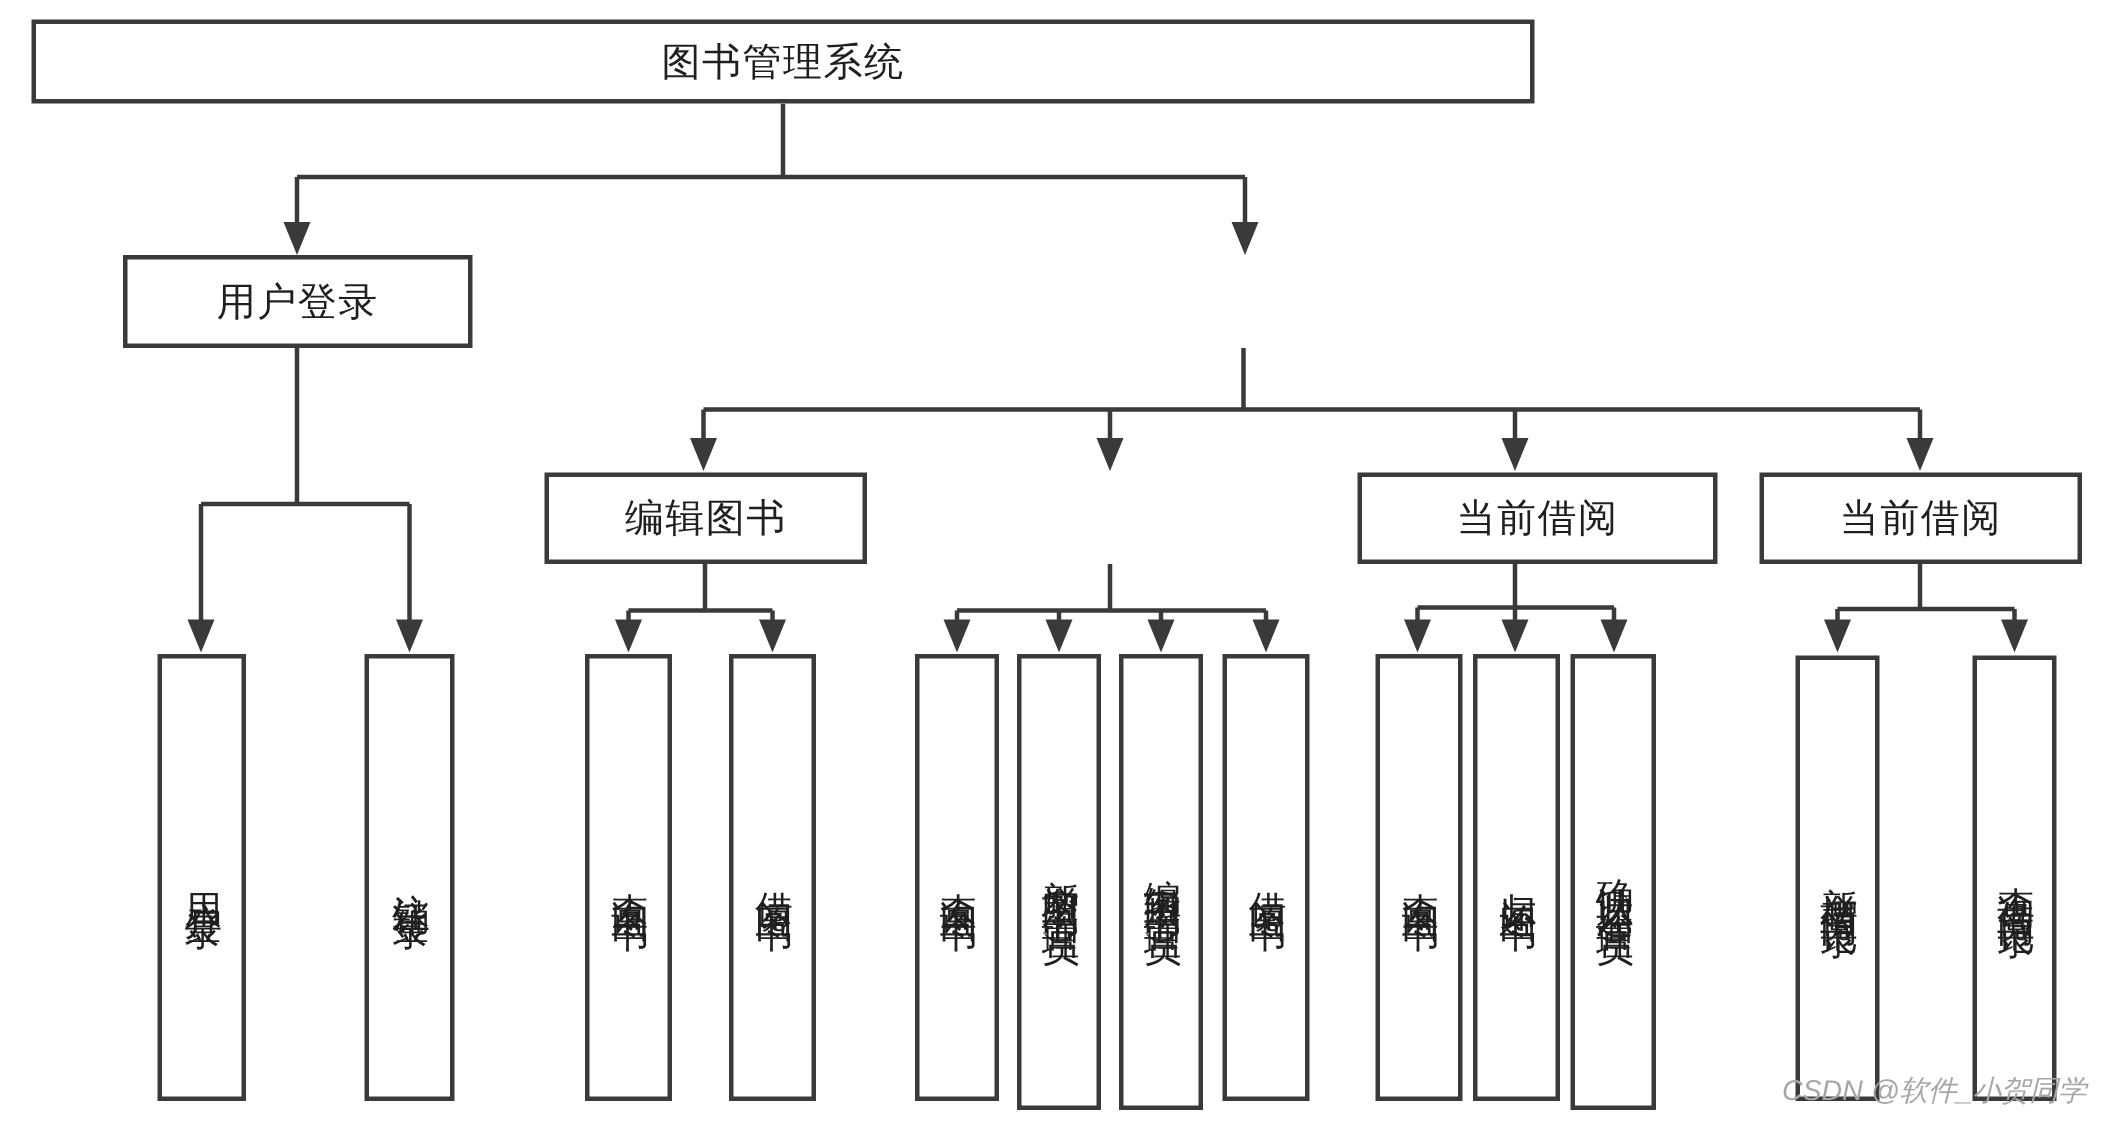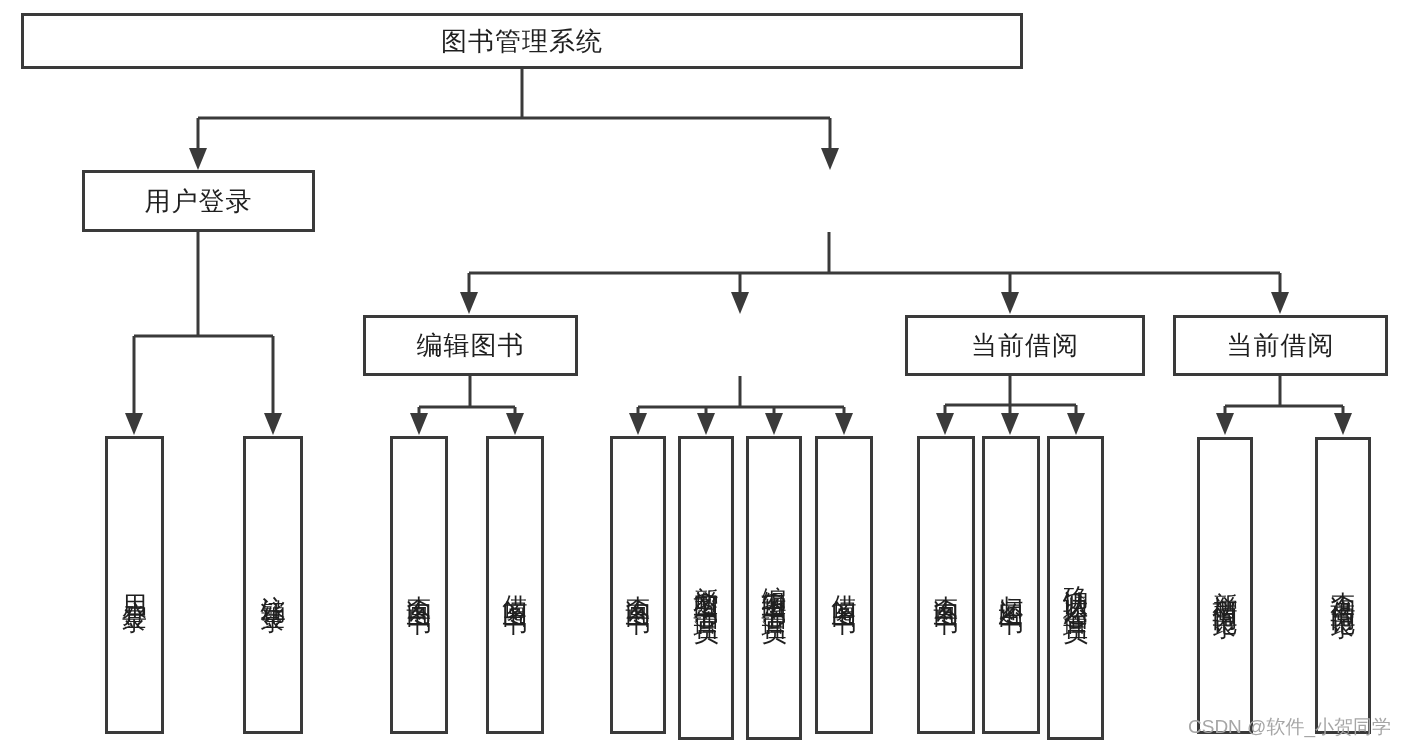--- a/index.html
+++ b/index.html
@@ -60,20 +60,21 @@
     white-space: nowrap;
   }
   .watermark {
     position: absolute;
     left: 1188px;
     top: 714px;
     font-size: 19px;
     color: var(--color-watermark);
     white-space: nowrap;
     z-index: 5;
+    font-style: italic;
   }
 </style>
 </head>
 <body>
 
 <div class="stage">
 
   <svg class="connectors" viewBox="0 0 1405 747">
     <g class="lines">
 

